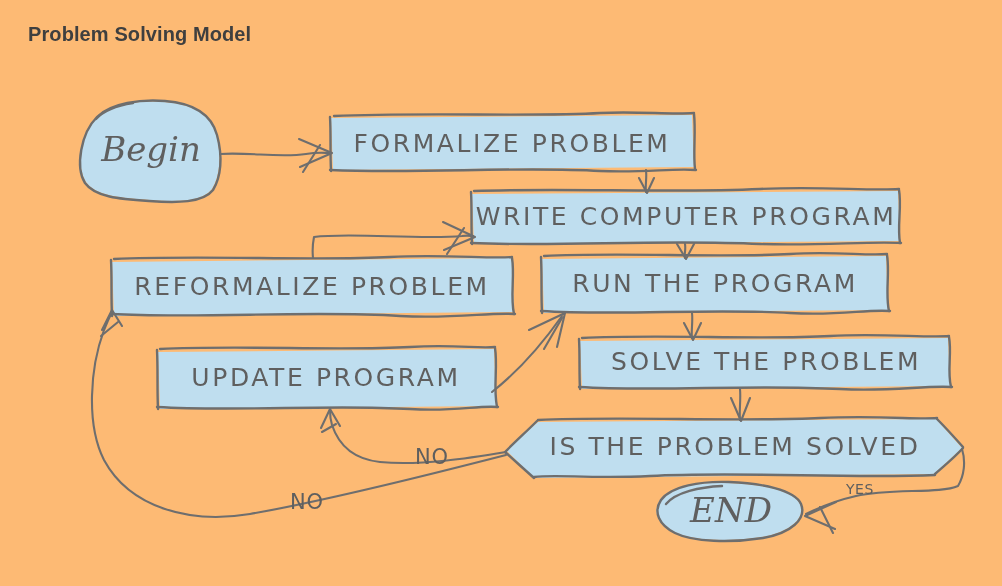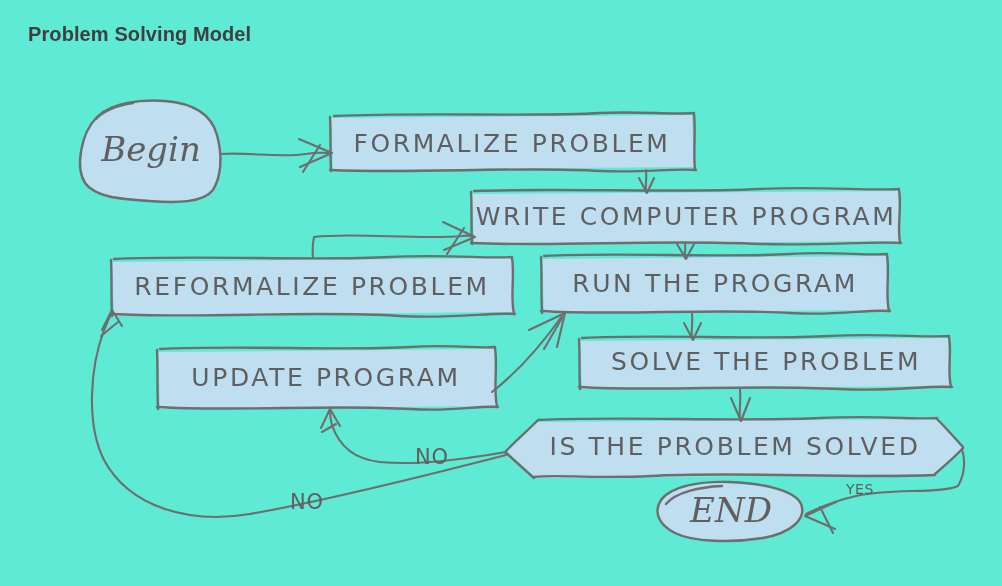--- a/index.html
+++ b/index.html
@@ -4,21 +4,21 @@
 <style>
   html, body {
     margin: 0;
     padding: 0;
     background: #ffffff;
   }
   #canvas {
     position: relative;
     width: 1002px;
     height: 586px;
-    background: #5eead4;
+    background: #fdba74;
     overflow: hidden;
     font-family: "Liberation Sans", sans-serif;
   }
   #title {
     position: absolute;
     left: 28px;
     top: 23px;
     font-family: "Liberation Sans", sans-serif;
     font-size: 20px;
     font-weight: bold;

